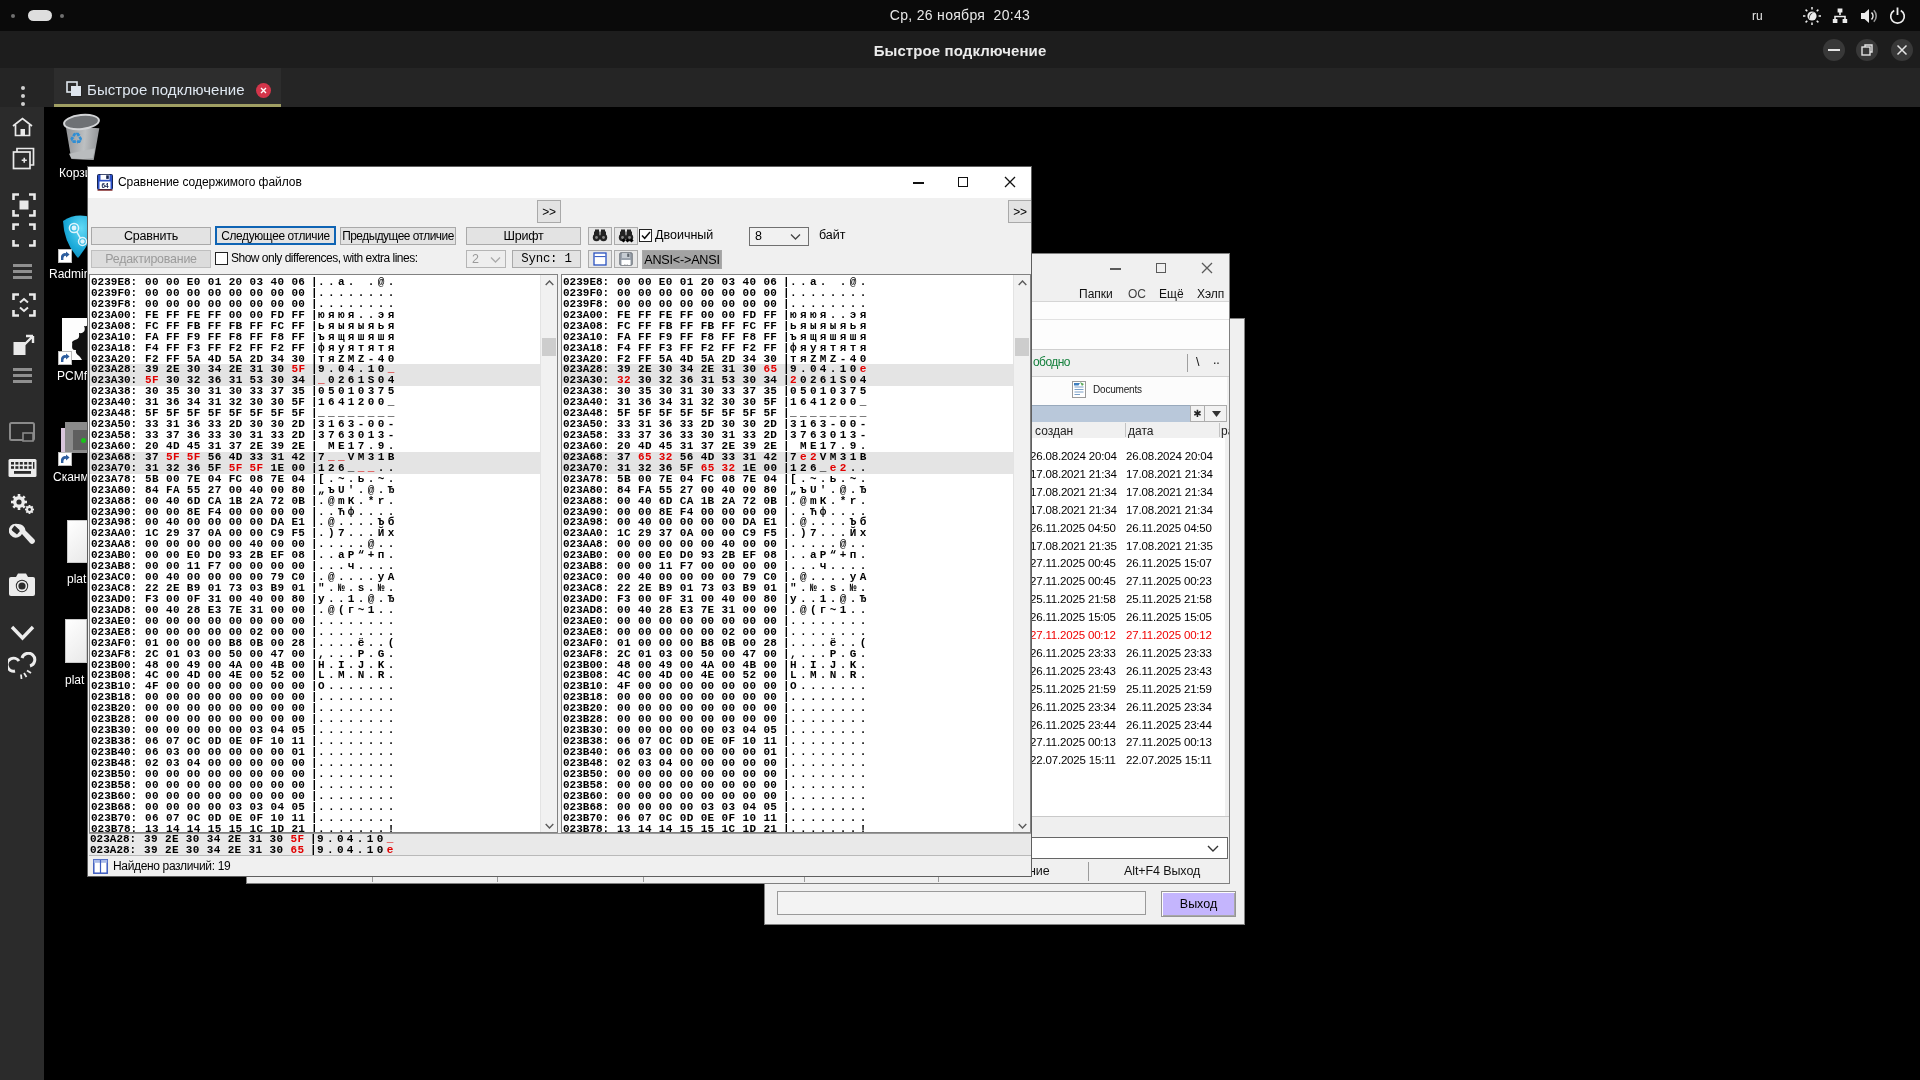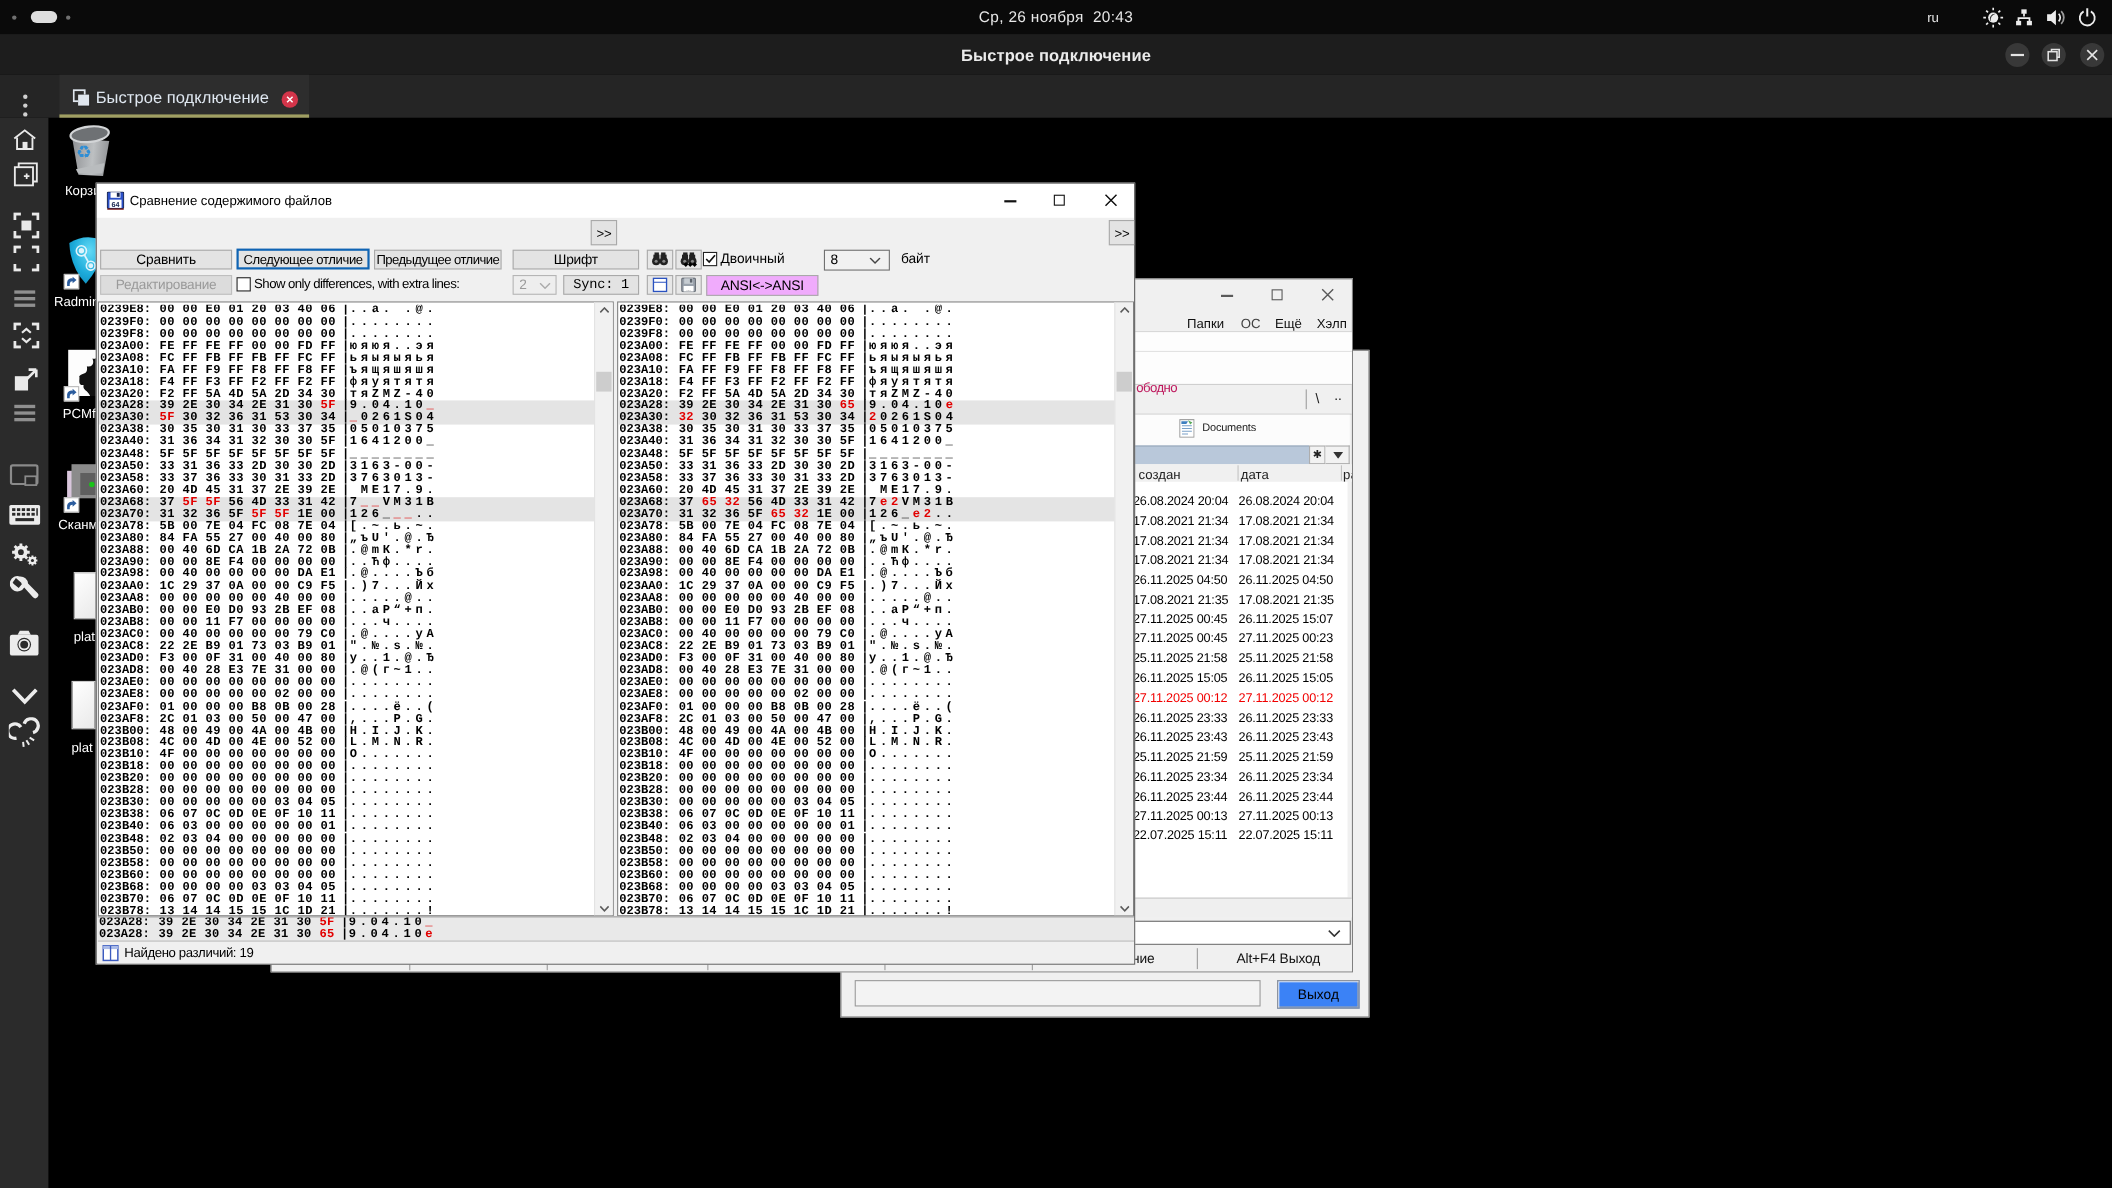--- a/index.html
+++ b/index.html
@@ -230,37 +230,37 @@
     <svg class="abs" style="left:60px;top:454px" width="10" height="10" viewBox="0 0 10 10">
       <path d="M1 9 L1 5.5 A4 4 0 0 1 6 2.2 L6 0.5 L9.6 3.6 L6 6.6 L6 4.8 A2.5 2.5 0 0 0 3.4 7 L3.4 9 Z" fill="#2c5d9e"></path>
     </svg>
     <div class="lbl" style="left:53px;top:470px">Сканматик</div>
     <div class="abs" style="left:67px;top:520px;width:21px;height:43px;background:linear-gradient(135deg,#fff,#e9e9e9);border:1px solid #c9c9c9;box-sizing:border-box"></div>
     <div class="lbl" style="left:67px;top:572px">plat</div>
     <div class="abs" style="left:65px;top:619px;width:22px;height:44px;background:linear-gradient(135deg,#fff,#e9e9e9);border:1px solid #c9c9c9;box-sizing:border-box"></div>
     <div class="lbl" style="left:65px;top:673px">plat</div>
     <div class="abs" style="left:764px;top:318px;width:481px;height:607px;background:#f0f0f0;border:1px solid #828282;box-sizing:border-box">
       <div class="abs" style="left:12px;top:572px;width:369px;height:24px;background:#f3f3f3;border:1px solid #9a9a9a;box-sizing:border-box"></div>
-      <div class="abs" style="left:396px;top:572px;width:75px;height:26px;background:#3b82f6;border:1px solid #969696;box-shadow:inset 1px 1px 0 #fdfdfd,inset -1px -1px 0 #a8a8a8;box-sizing:border-box;text-align:center;line-height:24px;font-size:12.5px">Выход</div>
+      <div class="abs" style="left:396px;top:572px;width:75px;height:26px;background:#c4b5fd;border:1px solid #969696;box-shadow:inset 1px 1px 0 #fdfdfd,inset -1px -1px 0 #a8a8a8;box-sizing:border-box;text-align:center;line-height:24px;font-size:12.5px">Выход</div>
     </div>
     <div class="abs" style="left:246px;top:253px;width:984px;height:631px;background:#f0f0f0;border:1px solid #7f7f7f;box-sizing:border-box;overflow:hidden">
       <div class="abs" style="left:863px;top:14px;width:11px;height:1.6px;background:#5a5a5a"></div>
       <div class="abs" style="left:909px;top:9px;width:10px;height:10px;border:1.4px solid #5a5a5a;box-sizing:border-box"></div>
       <svg class="abs" style="left:954px;top:8px" width="12" height="12" viewBox="0 0 12 12">
         <path d="M1 1 L11 11 M11 1 L1 11" stroke="#5a5a5a" stroke-width="1.3"></path>
       </svg>
       <div class="abs" style="left:832px;top:33px;color:#111;font-size:12px">Папки</div>
       <div class="abs" style="left:881px;top:33px;color:#404040;font-size:12px">ОС</div>
       <div class="abs" style="left:912px;top:33px;color:#111;font-size:12px">Ещё</div>
       <div class="abs" style="left:950px;top:33px;color:#111;font-size:12px">Хэлп</div>
       <div class="abs" style="left:0;top:47px;width:984px;height:1px;background:#d5d5d5"></div>
       <div class="abs" style="left:0;top:48px;width:984px;height:48px;background:#fdfdfd"></div>
       <div class="abs" style="left:0;top:65px;width:984px;height:1px;background:#e2e2e2"></div>
       <div class="abs" style="left:0;top:95px;width:984px;height:1px;background:#cfcfcf"></div>
-      <div class="abs" style="left:786px;top:91px;color:#be185d;font-size:12px;letter-spacing:-0.55px">ободно</div>
+      <div class="abs" style="left:786px;top:101px;color:#15803d;font-size:12px;letter-spacing:-0.55px">ободно</div>
       <div class="abs" style="left:940px;top:100px;width:1px;height:18px;background:#9f9f9f"></div>
       <div class="abs f125" style="left:949px;top:101px;color:#111">\</div>
       <div class="abs f125" style="left:966px;top:99px;color:#111">..</div>
       <div class="abs" style="left:0;top:122px;width:984px;height:1px;background:#cfcfcf"></div>
       <div class="abs" style="left:0;top:123px;width:980px;height:28px;background:#fcfcfc"></div>
       <svg class="abs" style="left:825px;top:127px" width="14" height="17" viewBox="0 0 14 17">
         <rect x="0.5" y="0.5" width="13" height="16" fill="#fff" stroke="#9a9a9a"></rect>
 <g stroke="#7aa0c8" stroke-width="1">
           <line x1="2.5" y1="6" x2="11.5" y2="6"></line>
           <line x1="2.5" y1="8.5" x2="11.5" y2="8.5"></line>
@@ -410,21 +410,21 @@
         <line x1="1.5" y1="4.6" x2="12.5" y2="4.6" stroke="#2a52c0" stroke-width="1"></line>
       </svg>
       <div class="abs" style="left:526px;top:83px;width:24px;height:18px;background:#e7e7e7;border:1px solid #aaa;box-sizing:border-box"></div>
       <svg class="abs" style="left:531px;top:85px" width="14" height="14" viewBox="0 0 14 14">
 <rect x="0.8" y="0.8" width="12.4" height="12.4" rx="1" fill="#9aa2ac" stroke="#6a7078"></rect>
 <rect x="3" y="1" width="8" height="5" fill="#c6ccd2"></rect>
         <rect x="8.2" y="1.5" width="2.2" height="3.4" fill="#5d646c"></rect>
 <rect x="2.5" y="8" width="9" height="5" fill="#fff"></rect>
         <text x="7" y="12.5" font-size="5" text-anchor="middle" fill="#444">...</text>
       </svg>
-      <div style="position:absolute;left:554px;top:83px;width:102px;height:19px;box-sizing:border-box;background:#f0abfc;border:1px solid #a9a9a9;display:flex;align-items:center;justify-content:center;font-size:12.6px;letter-spacing:-0.2px;white-space:nowrap;overflow:hidden;">ANSI&lt;-&gt;ANSI</div>
+      <div style="position:absolute;left:554px;top:83px;width:80px;height:19px;box-sizing:border-box;background:#a3a3a3;border:1px solid #a9a9a9;display:flex;align-items:center;justify-content:center;font-size:12.6px;letter-spacing:-0.2px;white-space:nowrap;overflow:hidden;">ANSI&lt;-&gt;ANSI</div>
       <div style="position:absolute;left:1px;top:107px;width:469px;height:559px;background:#fff;border:1px solid #818181;box-sizing:border-box">
         <div style="position:absolute;left:0;top:89.44px;width:451px;height:21.86px;background:#e4e4e4"></div>
         <div style="position:absolute;left:0;top:176.88px;width:451px;height:21.86px;background:#e4e4e4"></div>
         <div style="position:absolute;left:1px;top:2px;width:451px;height:555px;overflow:hidden">
           <div class="hr" style="top:0.00px"><span class="ha">0239E8:</span><span class="hb">00 00 E0 01 20 03 40 06</span><span class="hp">|</span><span class="hs">..а. .@.</span></div>
           <div class="hr" style="top:10.93px"><span class="ha">0239F0:</span><span class="hb">00 00 00 00 00 00 00 00</span><span class="hp">|</span><span class="hs">........</span></div>
           <div class="hr" style="top:21.86px"><span class="ha">0239F8:</span><span class="hb">00 00 00 00 00 00 00 00</span><span class="hp">|</span><span class="hs">........</span></div>
           <div class="hr" style="top:32.79px"><span class="ha">023A00:</span><span class="hb">FE FF FE FF 00 00 FD FF</span><span class="hp">|</span><span class="hs">юяюя..эя</span></div>
           <div class="hr" style="top:43.72px"><span class="ha">023A08:</span><span class="hb">FC FF FB FF FB FF FC FF</span><span class="hp">|</span><span class="hs">ьяыяыяья</span></div>
           <div class="hr" style="top:54.65px"><span class="ha">023A10:</span><span class="hb">FA FF F9 FF F8 FF F8 FF</span><span class="hp">|</span><span class="hs">ъящяшяшя</span></div>

